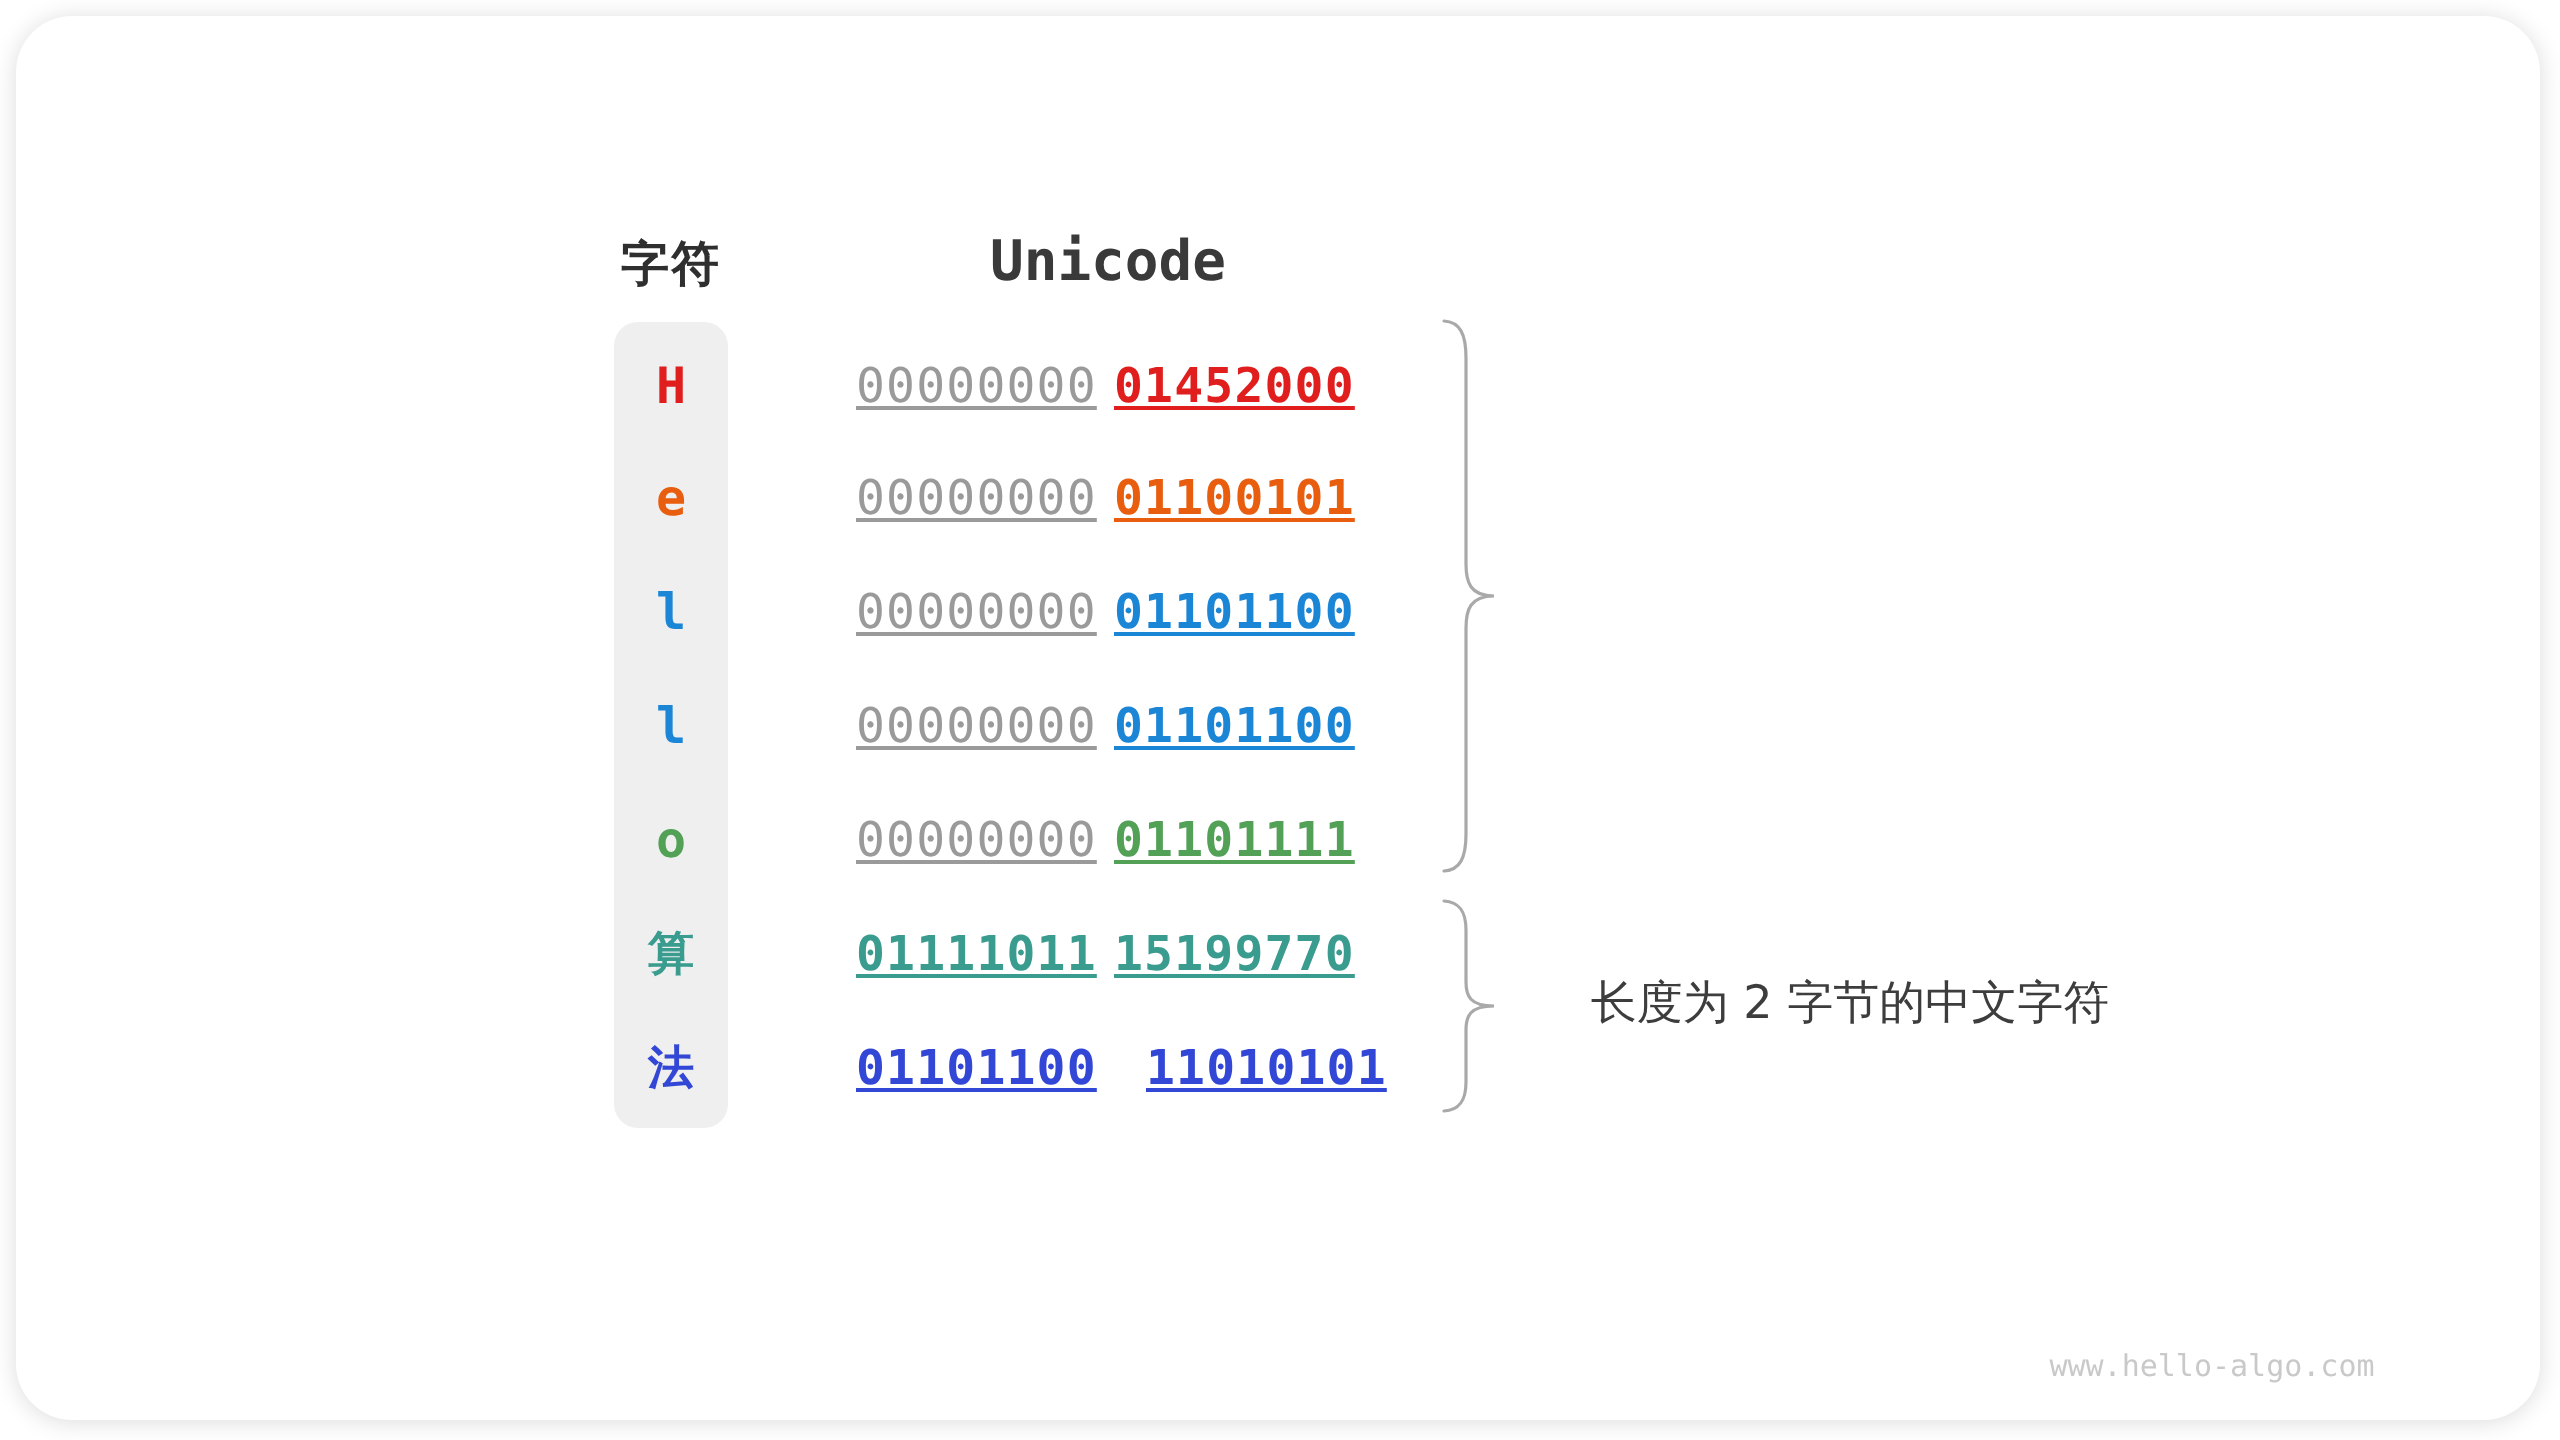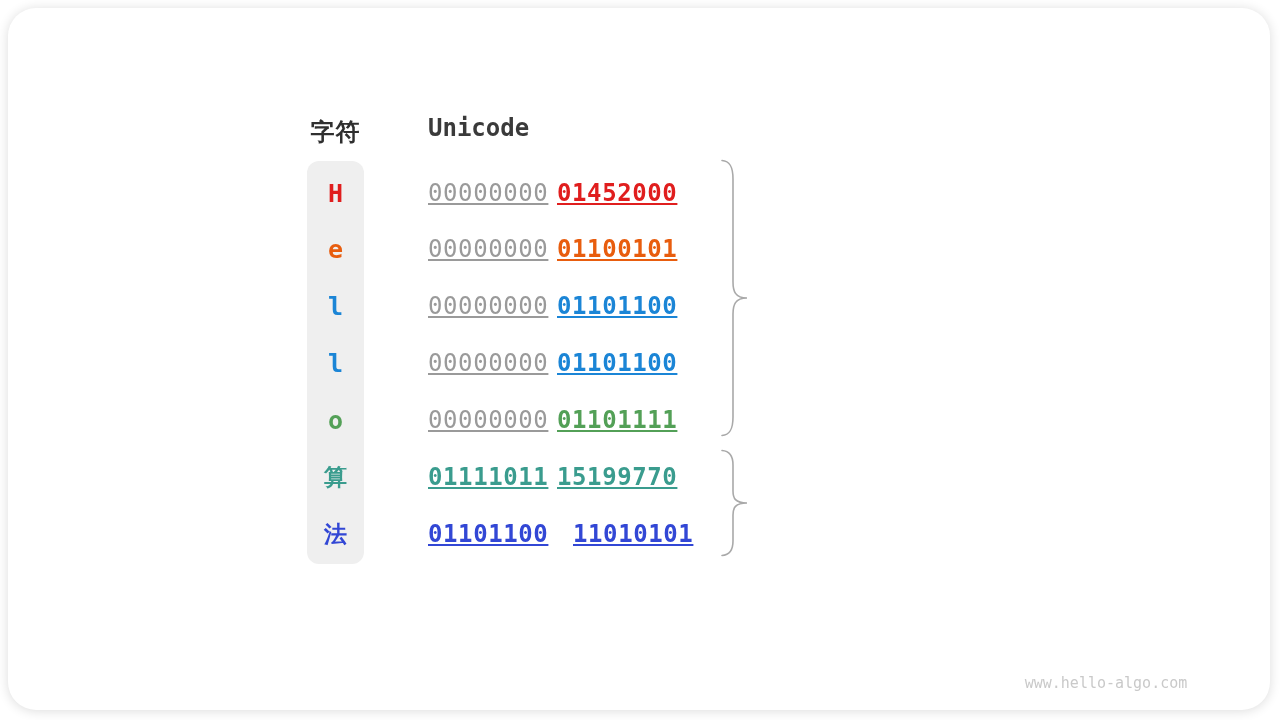--- a/index.html
+++ b/index.html
@@ -15,22 +15,22 @@
   }
   .content{position:absolute;left:0;top:0;width:1280px;height:720px;}
 
   .col-header{position:absolute;font-weight:bold;}
   .h-char{
     left:307px;top:116px;width:57px;text-align:center;
     font-size:24px;color:#2f2f2f;
     font-family:"DejaVu Sans", sans-serif;letter-spacing:1px;
   }
   .h-uni{
-    left:428px;top:114px;width:252px;
-    font-size:24px;color:#3a3a3a;
+    left:428px;top:114px;width:252px;text-align:center;
+    font-size:28px;color:#3a3a3a;
     font-family:"DejaVu Sans Mono", monospace;
   }
 
   .char-column-bg{
     position:absolute;left:307px;top:161px;width:57px;height:403px;
     background:#efefef;border-radius:12px;
   }
 
   #rows{position:absolute;left:0;top:0;width:100%;height:100%;}
   .row{position:absolute;left:0;width:100%;height:57px;}
@@ -116,16 +116,17 @@
     </div>
 
   <svg class="brace brace-1" width="32" height="280" viewBox="0 0 32 280">
     <path d="M4,1.5 C12,2 15,8 15,20 L15,123 C15,132 17,139 29,139 C17,139 15,146 15,155 L15,258 C15,270 12,276 4,276.5"></path>
   </svg>
 
   <svg class="brace brace-2" width="32" height="110" viewBox="0 0 32 110">
     <path d="M4,1.5 C12,2 15,7 15,16 L15,42 C15,49 17,54 29,54 C17,54 15,59 15,66 L15,92 C15,101 12,106 4,106.5"></path>
   </svg>
 
+  <div class="ann ann-dark ann2">长度为 2 字节的中文字符</div>
 
   <div class="watermark">www.hello-algo.com</div>
 
 </div>
 
 </body></html>

